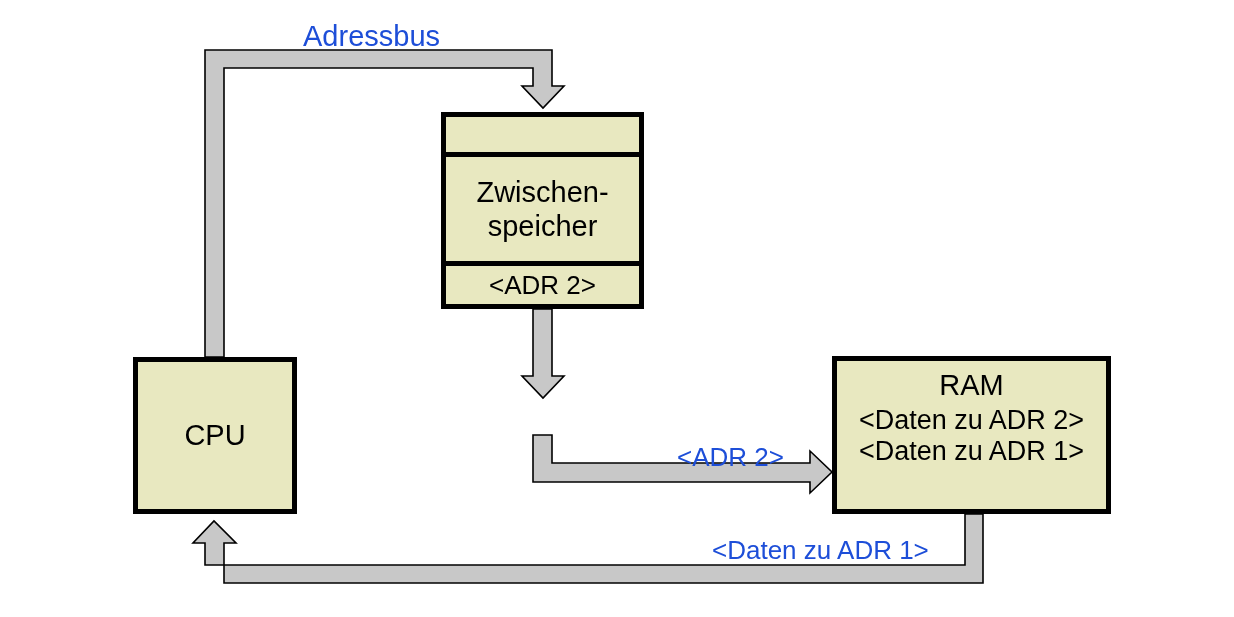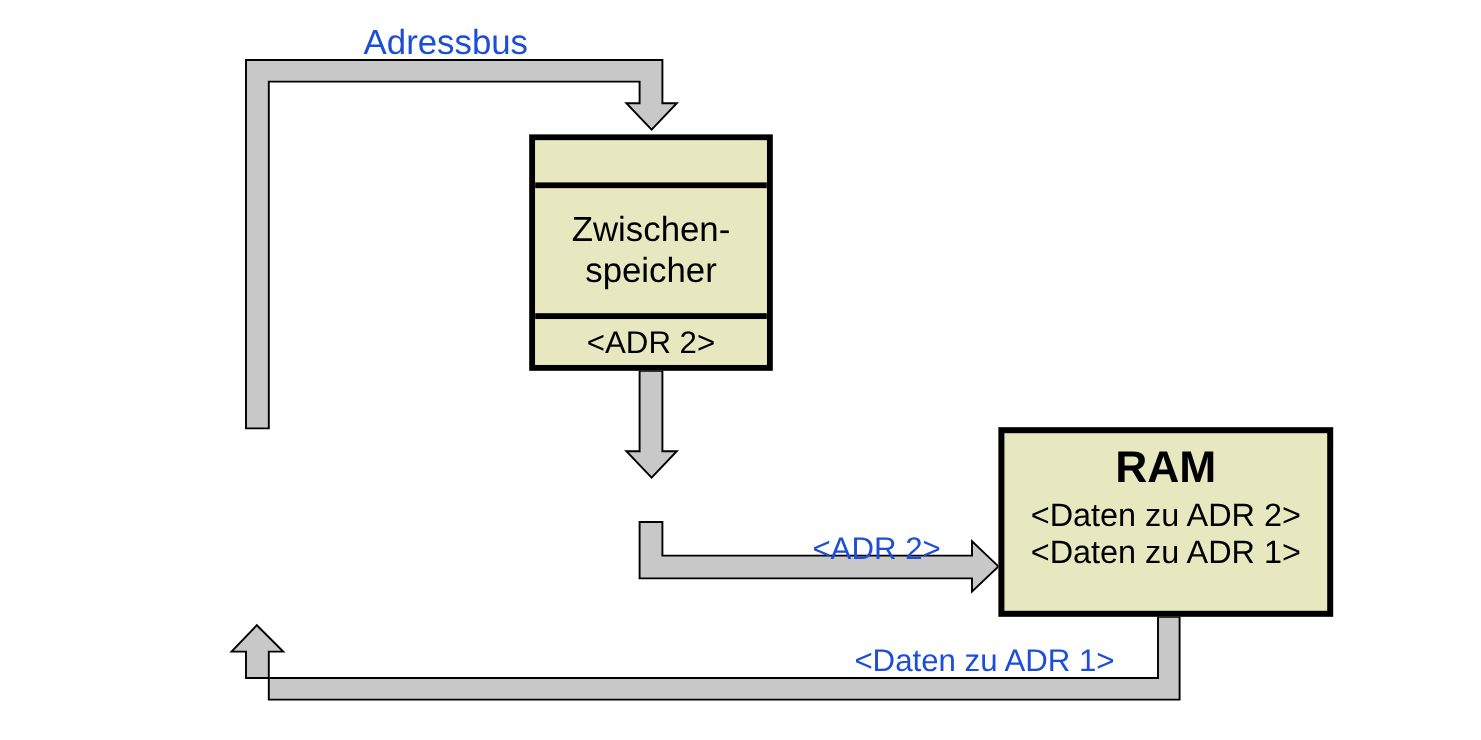--- a/index.html
+++ b/index.html
@@ -43,21 +43,21 @@
   }
   #cpu-block {
     left: 133px; top: 357px; width: 164px; height: 157px;
   }
   #ram-block {
     left: 832px; top: 356px; width: 279px; height: 158px;
     justify-content: flex-start;
     padding-top: 8px;
   }
   #ram-block .block-label { font-size: 27px; }
-  #ram-block .ram-title { font-size: 37px; margin-bottom: 3px; font-weight: bold; }
+  #ram-block .ram-title { font-size: 29px; margin-bottom: 3px; }
   #adressdecoder-block {
     left: 403px; top: 398px; width: 275px; height: 37px;
     border-width: 5px;
   }
   #adressdecoder-block .block-label { font-size: 28px; }
 
   
   #zwischenspeicher-block {
     position: absolute;
     left: 441px; top: 112px; width: 203px; height: 197px;
@@ -153,20 +153,23 @@
              L 224,543
              L 236,543
              L 214,521
              L 193,543
              L 205,543
              L 205,565
              L 965,565
              Z"></path>
   </svg>
 
+  <div class="block" id="cpu-block">
+    <div class="block-label">CPU</div>
+  </div>
 
   <div id="zwischenspeicher-block">
     <div class="zs-cell" id="zs-cell-top"></div>
     <div class="zs-cell" id="zs-cell-mid">Zwischen-
 speicher</div>
     <div class="zs-cell" id="zs-cell-bot">&lt;ADR 2&gt;</div>
   </div>
 
 
   <div class="block" id="ram-block">

